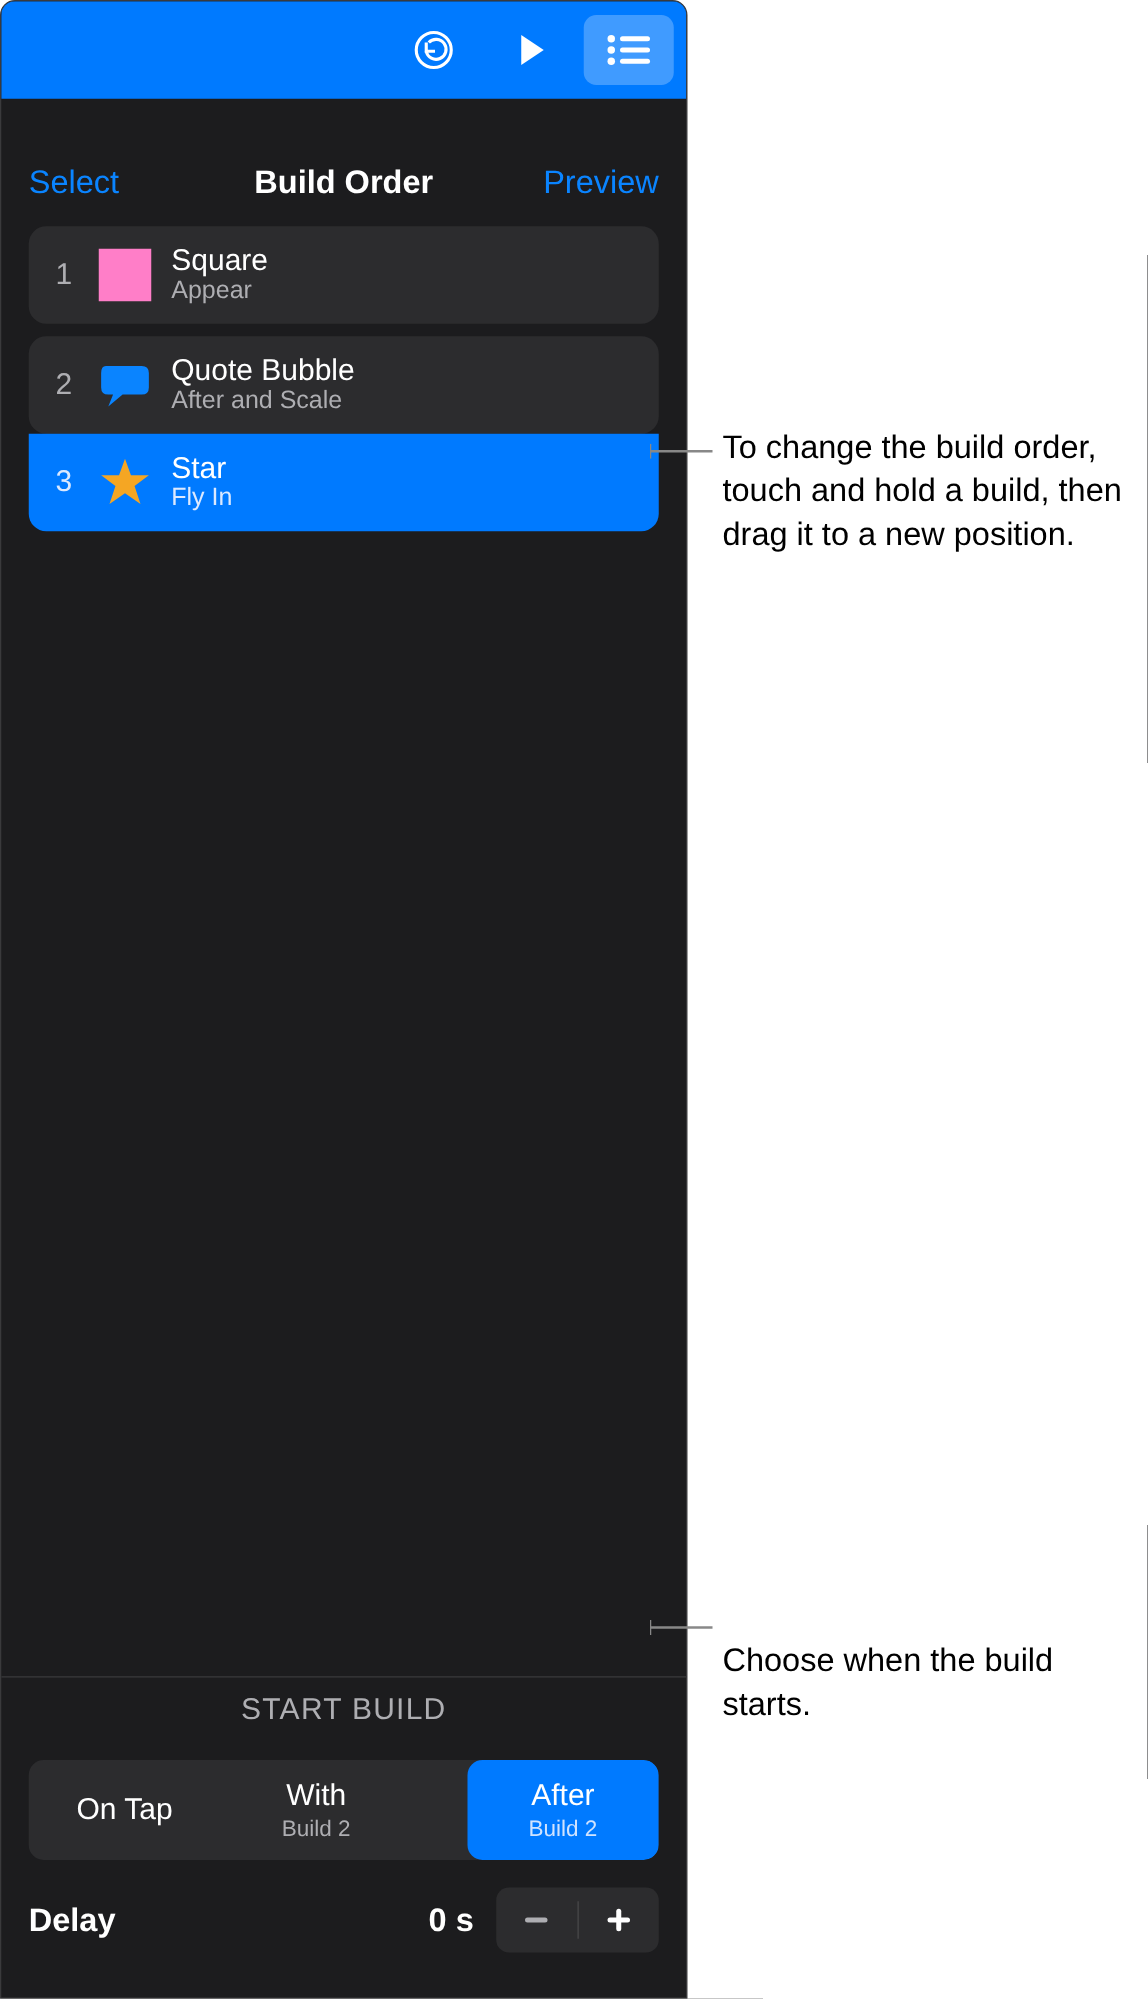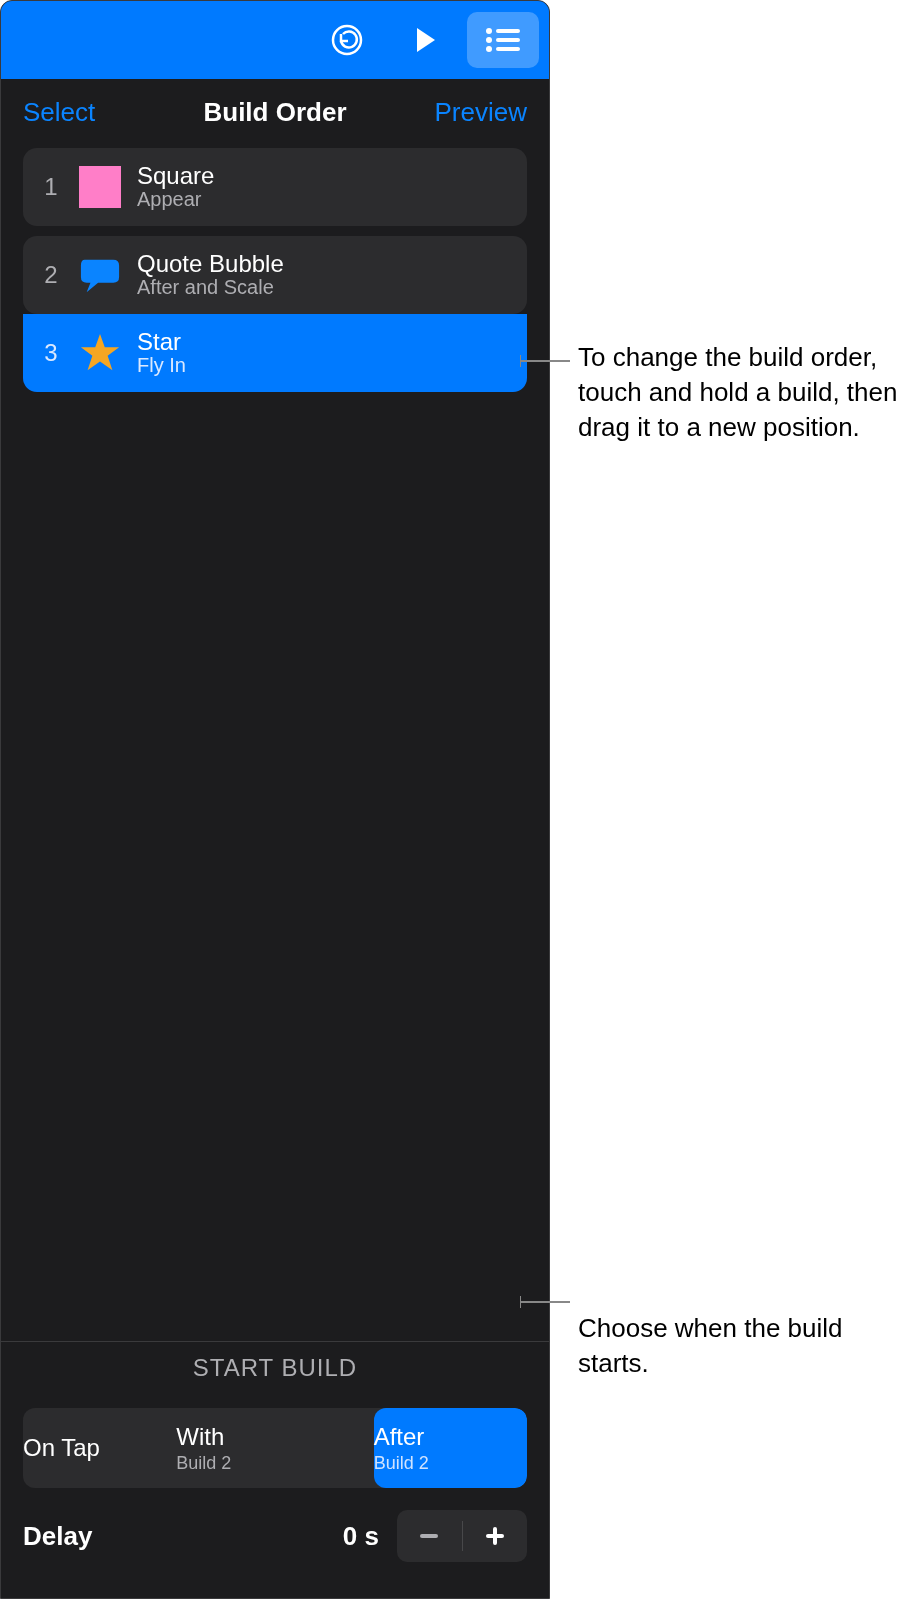--- a/index.html
+++ b/index.html
@@ -37,20 +37,21 @@
       align-items: center;
       justify-content: center;
       border-radius: 10px;
     }
     .topbar .tbtn.active { background: rgba(255,255,255,0.25); }
     .headerrow {
       display: flex;
       align-items: center;
       justify-content: space-between;
       padding: 18px 22px 16px;
+      margin-top: 33px;
     }
     .headerrow .side { width: 120px; font-size: 26px; color: #0a84ff; }
     .headerrow .side.right { text-align: right; }
     .headerrow .title { color: #fff; font-size: 26px; font-weight: 700; }
     .list { padding: 4px 22px 0; flex: 1; }
     .row {
       background: #2c2c2e;
       border-radius: 14px;
       height: 78px;
       display: flex;
@@ -69,21 +70,21 @@
     .square-swatch { width: 42px; height: 42px; background: #ff7ec8; }
     .footer { padding: 12px 22px 36px; border-top: 1px solid #3a3a3c; }
     .ftitle { color: #aeaeb2; font-size: 24px; text-align: center; letter-spacing: 1px; margin-bottom: 26px; }
     .seg {
       display: flex;
       background: #2c2c2e;
       border-radius: 12px;
       height: 80px;
       overflow: hidden;
     }
-    .seg .sbtn { flex: 1; display:flex; flex-direction:column; justify-content:center; gap:2px;}
+    .seg .sbtn { flex: 1; display:flex; flex-direction:column; align-items:center; justify-content:center; gap:2px;}
     .seg .sbtn.active { background: #007aff; border-radius: 12px; margin-left: 44px; }
     .seg .sbtn .s1 { color:#fff; font-size:24px; }
     .seg .sbtn .s2 { color:#cfe3ff; font-size:18px; }
     .seg .sbtn:not(.active) .s2 { color:#aeaeb2; }
     .drow { display:flex; align-items:center; justify-content:space-between; margin-top: 22px; font-weight: bold; }
     .drow .dlabel { color:#fff; font-size:26px; }
     .drow .right { display:flex; align-items:center; gap:18px; }
     .drow .val { color:#fff; font-size:26px; }
     .stepper { display:flex; background:#2c2c2e; border-radius:10px; height:52px; width:130px; align-items:center; justify-content:space-evenly;}
     .stepper .sep { width:1px; height:30px; background:#48484a;}

